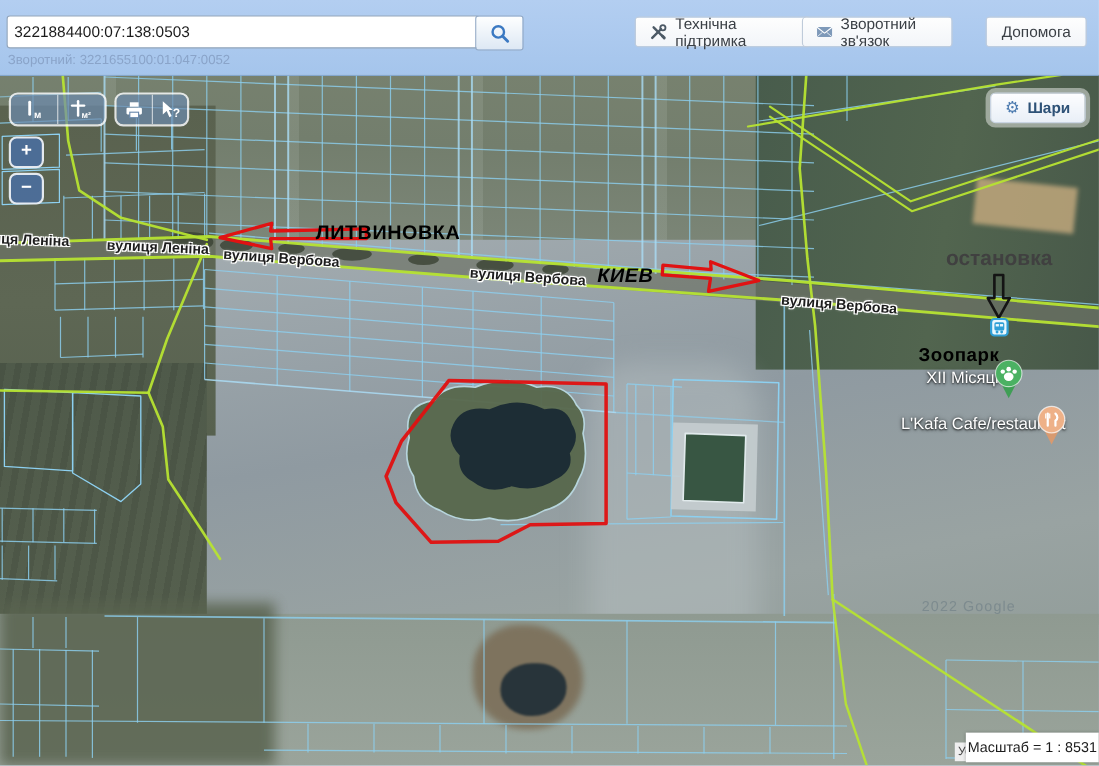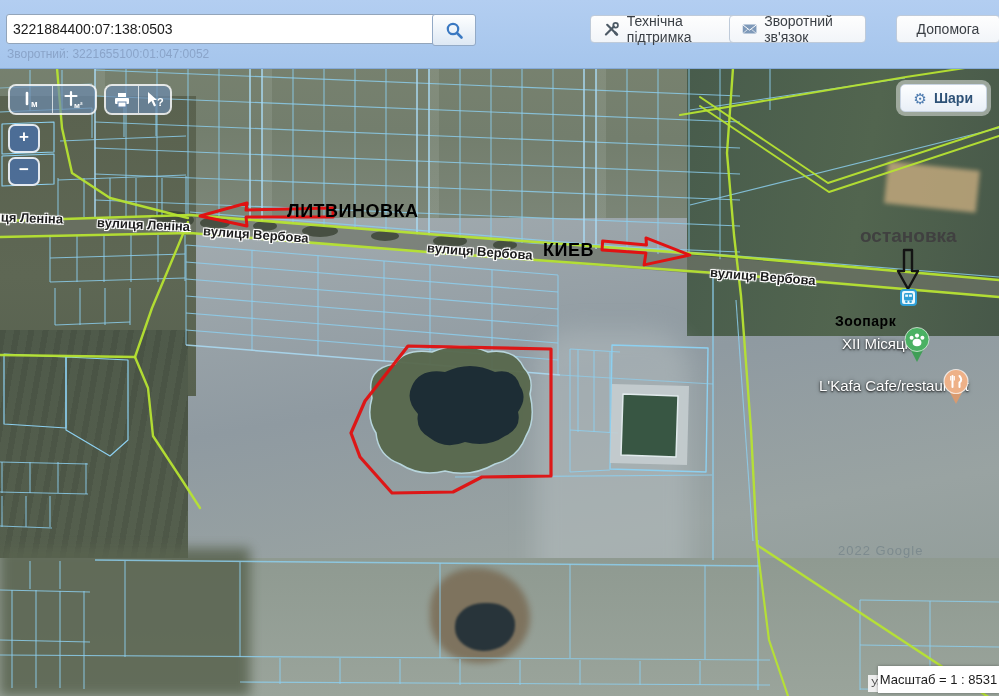--- a/index.html
+++ b/index.html
@@ -63,38 +63,38 @@
 <div class="header">
   <input class="search-input" readonly="" value="3221884400:07:138:0503" style="">
   <div class="search-btn">
     <svg width="19" height="19" viewBox="0 0 19 19">
       <circle cx="8" cy="8" r="5.2" fill="none" stroke="#3b79c2" stroke-width="2.2"></circle>
       <line x1="12" y1="12" x2="16.5" y2="16.5" stroke="#3b79c2" stroke-width="2.6" stroke-linecap="round"></line>
     </svg>
   </div>
   <div class="search-hint">Зворотний: 3221655100:01:047:0052</div>
 
-  <div class="hbtn" style="left:590px;width:160px;">
+  <div class="hbtn" style="left:577px;width:160px;">
     <svg width="19" height="18" viewBox="0 0 20 18">
       <line x1="3.5" y1="15.5" x2="13" y2="6" stroke="#4d5a66" stroke-width="2.6" stroke-linecap="round"></line>
       <circle cx="15" cy="4.5" r="2.8" fill="none" stroke="#4d5a66" stroke-width="2"></circle>
       <line x1="5" y1="4" x2="14.5" y2="13.5" stroke="#4d5a66" stroke-width="2.6" stroke-linecap="round"></line>
       <line x1="14.5" y1="13.5" x2="16.5" y2="15.5" stroke="#4d5a66" stroke-width="3.2" stroke-linecap="round"></line>
     </svg>
     <span>Технічна підтримка</span>
   </div>
   <div class="hbtn" style="left:729px;width:137px;">
     <svg width="20" height="14" viewBox="0 0 20 14">
       <rect x="1" y="1" width="18" height="12" rx="1.5" fill="#7e99b9"></rect>
       <path d="M1,1.5 L10,8.5 L19,1.5" fill="none" stroke="#fff" stroke-width="1.3"></path>
       <path d="M1.5,12.5 L7.5,7.5 M18.5,12.5 L12.5,7.5" stroke="#fff" stroke-width=".9"></path>
     </svg>
     <span>Зворотний зв'язок</span>
   </div>
-  <div class="hbtn" style="left:896px;width:104px;justify-content:center;">
+  <div class="hbtn" style="left:896px;width:92px;justify-content:center;">
     <span>Допомога</span>
   </div>
 </div>
 
 <div class="map">
 
   <div class="t-top"></div>
   <div class="t-top-bands"></div>
   <div class="t-mid"></div>
   <div class="t-village"></div>
@@ -333,23 +333,23 @@
     </div>
   </div>
 
   <div class="street" style="left:-30px;top:142px;transform:rotate(2deg);">вулиця Леніна</div>
   <div class="street" style="left:97px;top:149px;transform:rotate(2.5deg);">вулиця Леніна</div>
   <div class="street" style="left:203px;top:159px;transform:rotate(4deg);">вулиця Вербова</div>
   <div class="street" style="left:427px;top:176px;transform:rotate(4deg);">вулиця Вербова</div>
   <div class="street" style="left:710px;top:201px;transform:rotate(4.5deg);">вулиця Вербова</div>
 
   <div class="redlabel" style="left:287px;top:133px;font-size:18px;">ЛИТВИНОВКА</div>
-  <div class="redlabel" style="left:543px;top:172px;font-size:18px;">КИЕВ</div>
+  <div class="redlabel" style="left:543px;top:172px;font-size:18px;font-style:italic;">КИЕВ</div>
   <div class="blacklabel" style="left:860px;top:157px;font-size:19px;">остановка</div>
-  <div class="redlabel" style="left:835px;top:245px;font-size:14px;">Зоопарк</div>
+  <div class="redlabel" style="left:835px;top:245px;font-size:17px;">Зоопарк</div>
 
   <div class="poilabel" style="left:842px;top:267px;">XII Місяців</div>
   <svg class="pin" style="left:902px;top:258px;" width="30" height="37" viewBox="0 0 30 37">
     <path d="M15,36 L8,22.5 L22,22.5 Z" fill="#3f9e55"></path>
     <circle cx="15" cy="13.5" r="12" fill="#4bb163" stroke="rgba(255,255,255,.65)" stroke-width="1"></circle>
     <ellipse cx="15" cy="16.5" rx="4.4" ry="3.8" fill="#fff"></ellipse>
     <circle cx="9.6" cy="11.8" r="2" fill="#fff"></circle>
       <circle cx="15" cy="9.6" r="2.1" fill="#fff"></circle>
       <circle cx="20.4" cy="11.8" r="2" fill="#fff"></circle>
   </svg>

